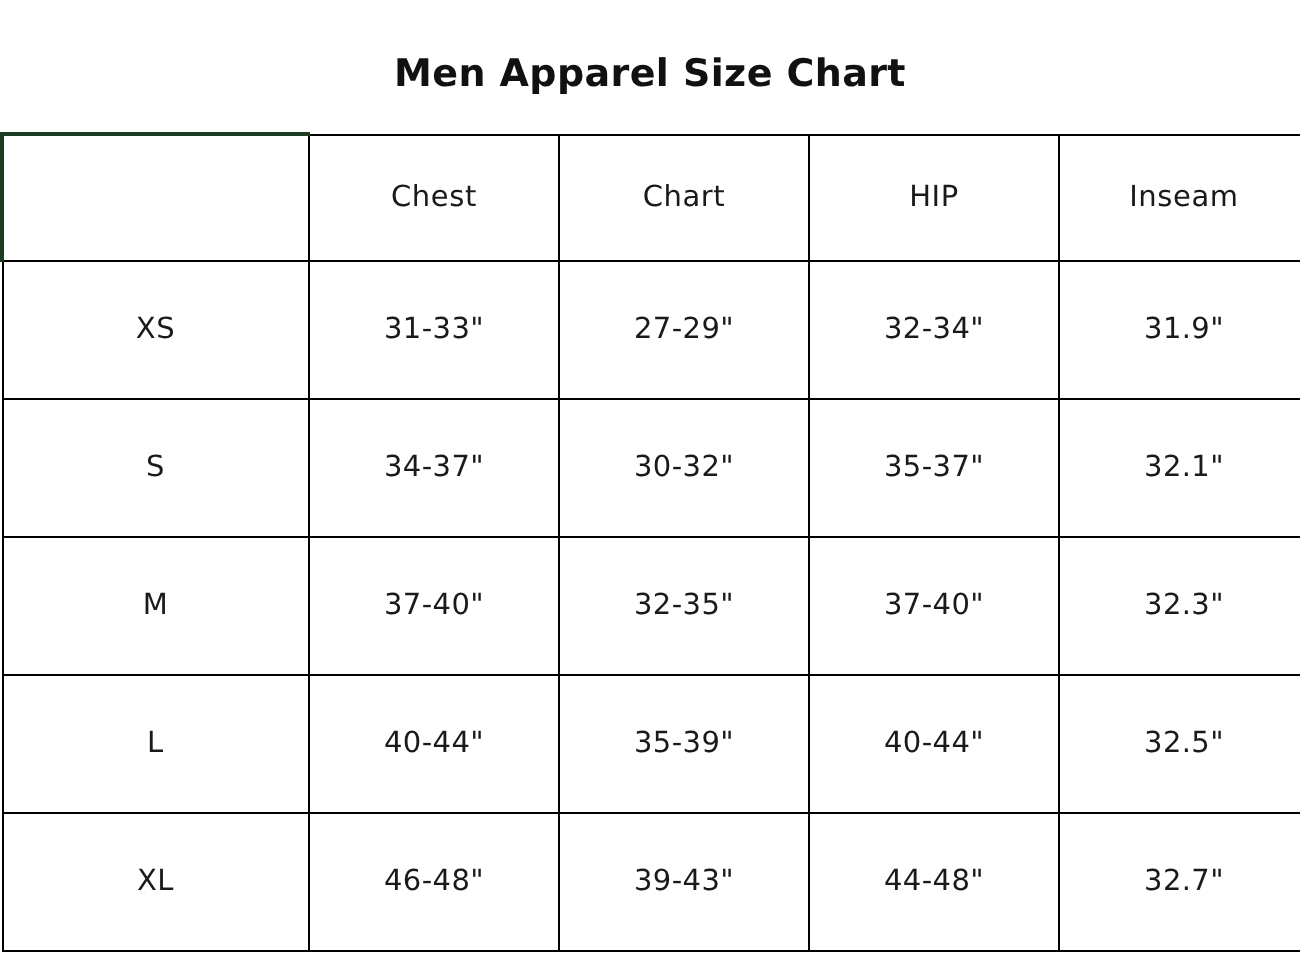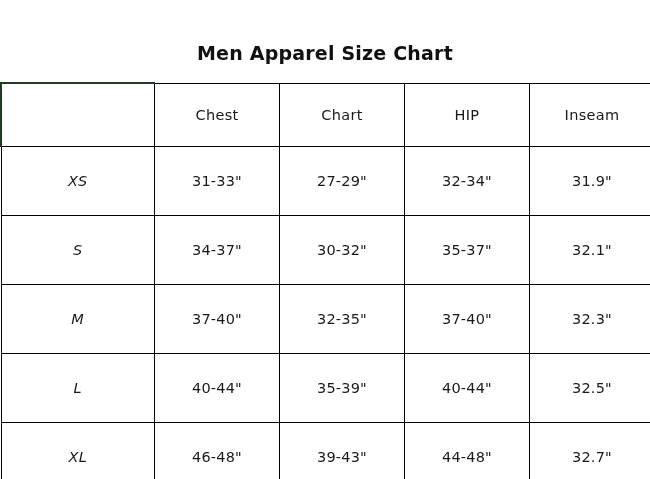--- a/index.html
+++ b/index.html
@@ -21,21 +21,21 @@
     box-sizing: border-box;
   }
   .title {
     text-align: center;
     font-size: 19px;
     font-weight: bold;
     letter-spacing: 0.2px;
     color: #111111;
     padding-top: 26px;
     padding-bottom: 0;
-    margin: 16px;
+    margin: 0;
     height: 42px;
     box-sizing: border-box;
   }
   table.size-chart {
     border-collapse: collapse;
     width: 650px;
     table-layout: fixed;
     margin-top: 24px;
   }
   table.size-chart td,
@@ -66,21 +66,20 @@
     font-size: 15px;
     font-weight: normal;
     color: #1a1a1a;
     letter-spacing: 0.3px;
   }
   .row-label {
     font-size: 15px;
     font-weight: bold;
     color: #111111;
     letter-spacing: 0.3px;
-    font-style: italic;
   }
   .cell-value {
     letter-spacing: 0.2px;
   }
 </style>
 </head>
 <body>
 
 <div class="page">
 

